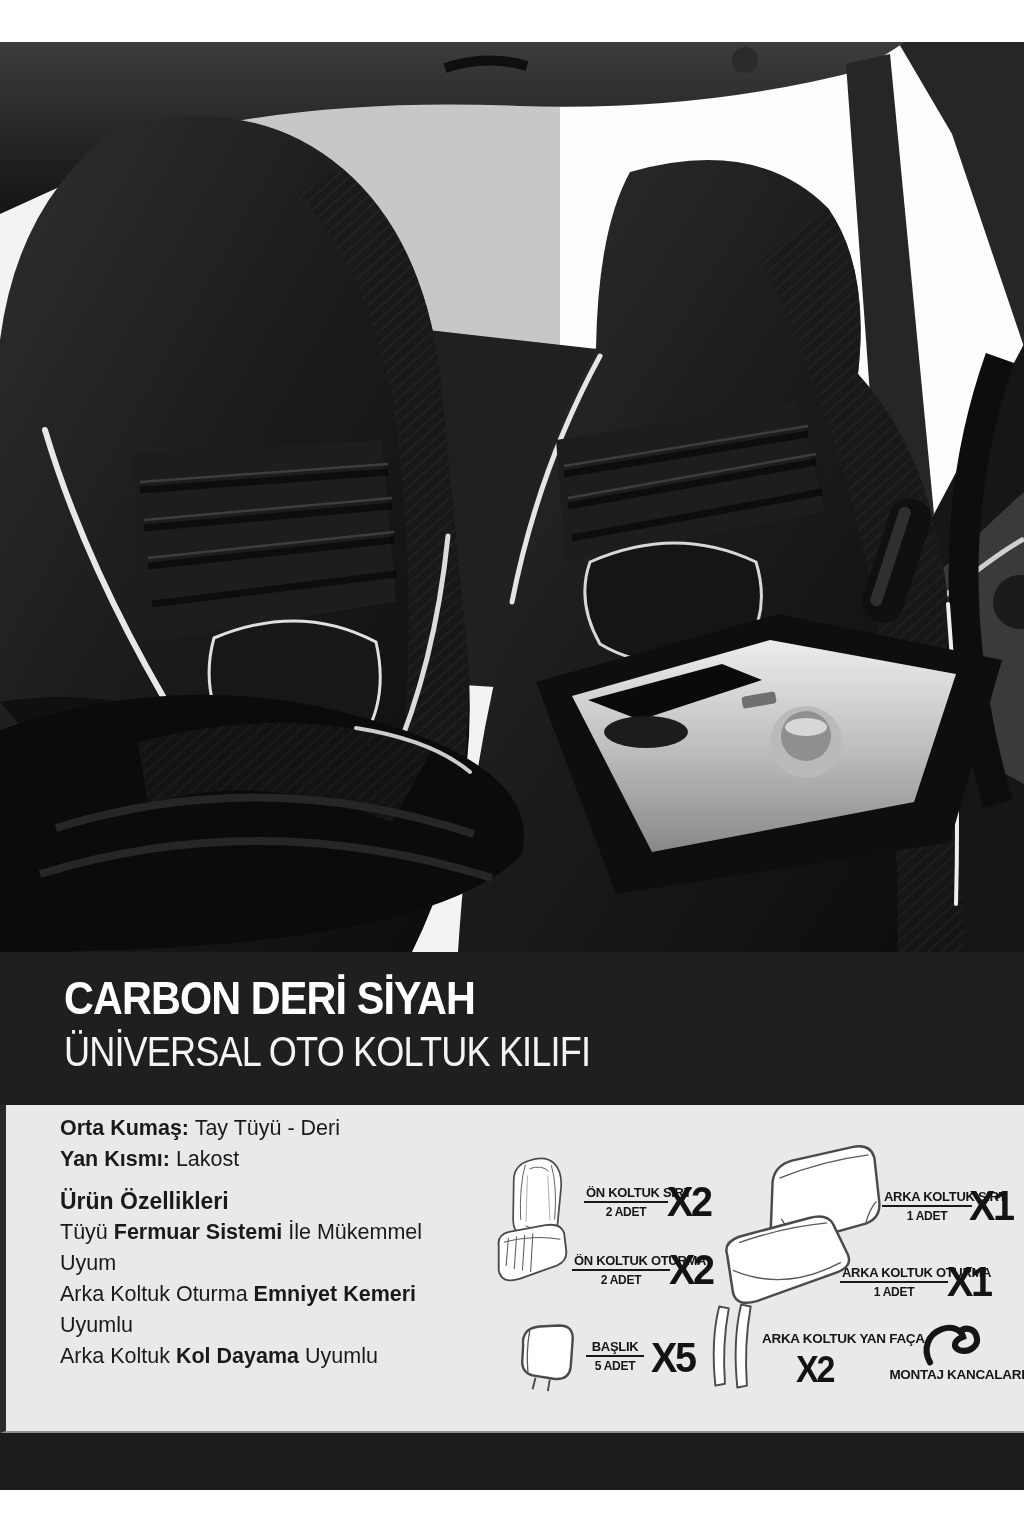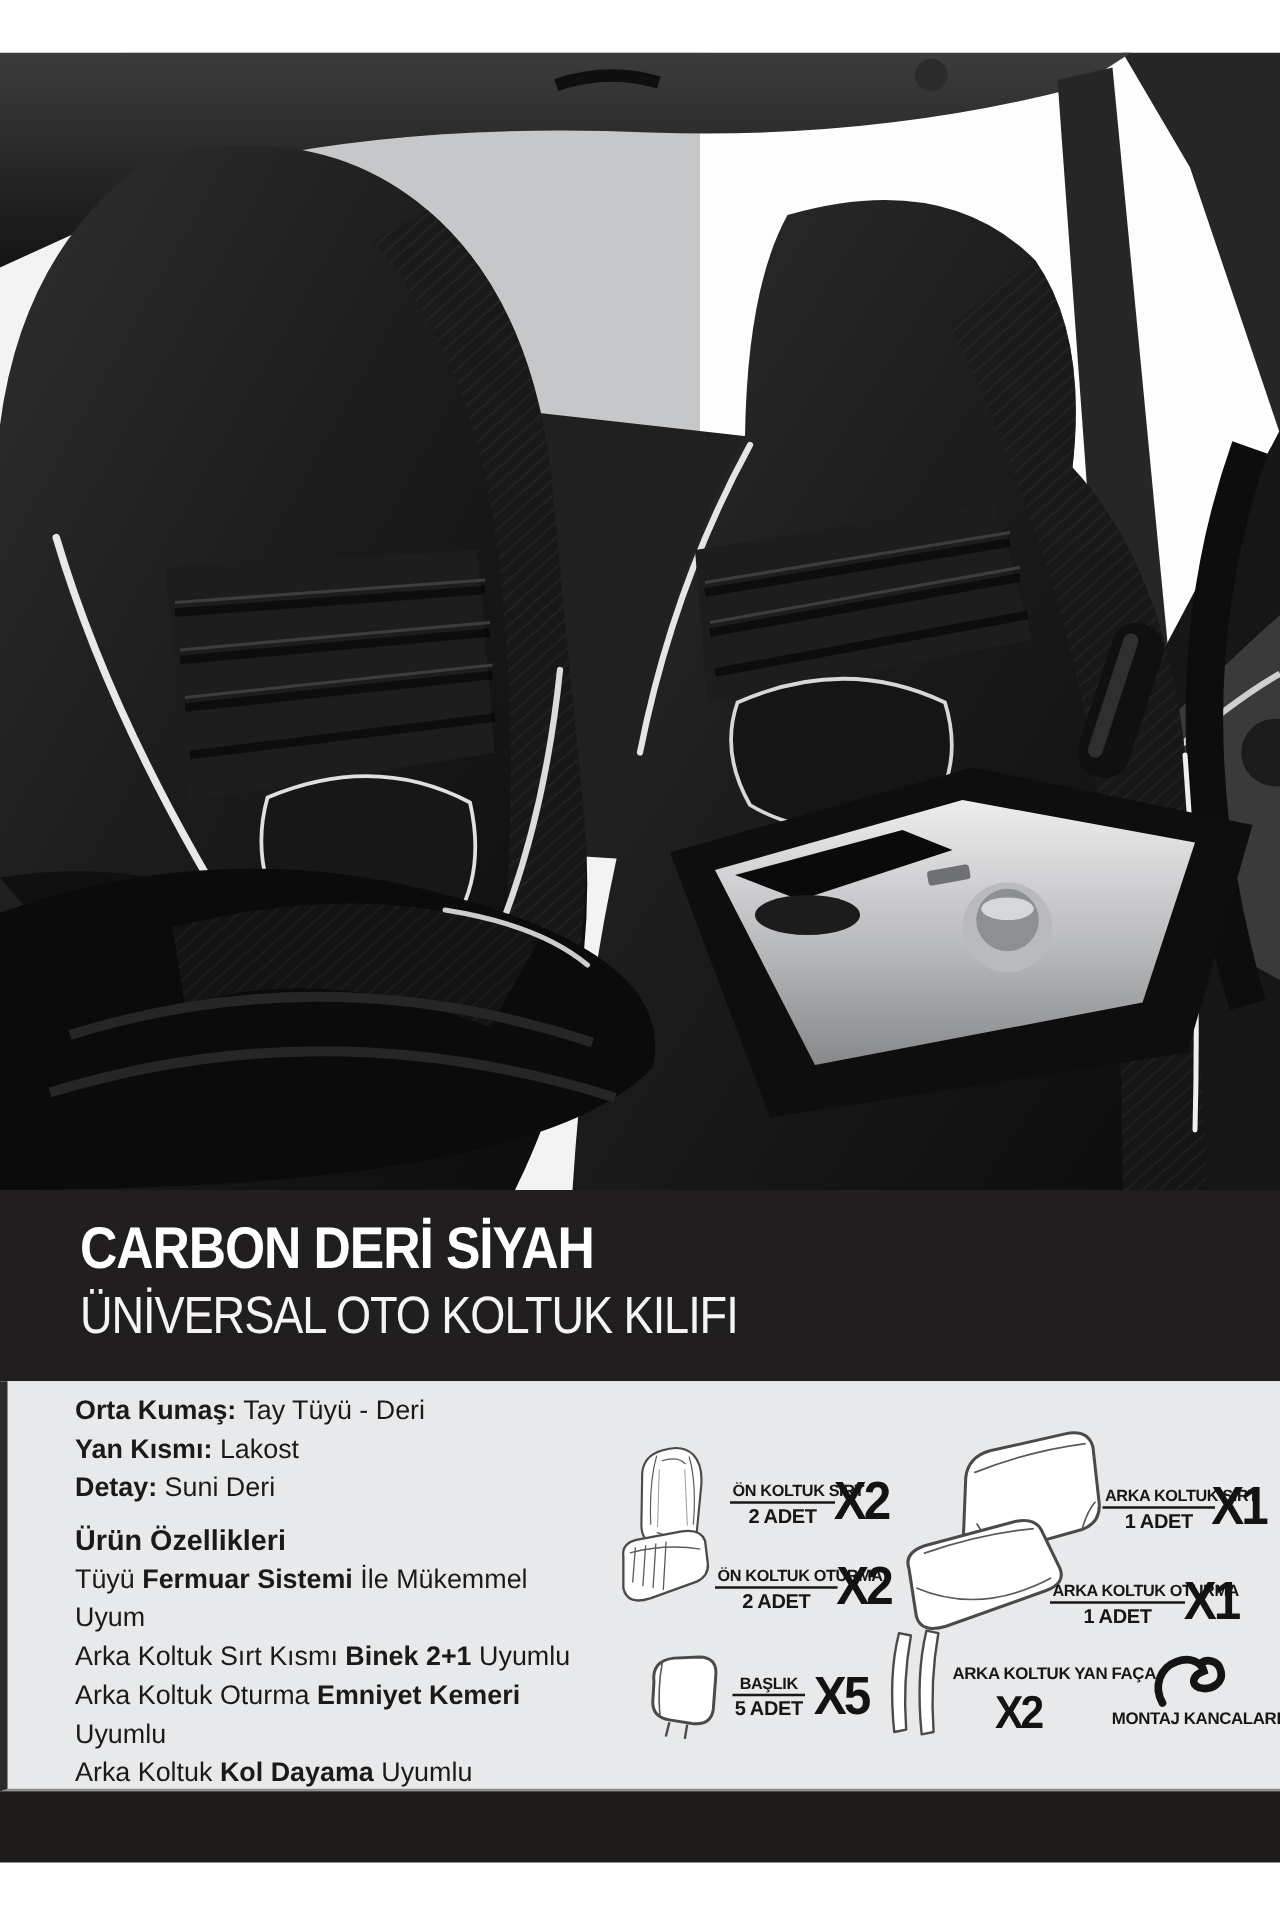--- a/index.html
+++ b/index.html
@@ -23,21 +23,21 @@
          border-left:6px solid #2a2a2a;box-sizing:border-box;border-bottom:2px solid #8d8d8d;}
   .specs{position:absolute;left:54px;top:8px;width:420px;font-size:21.5px;line-height:31px;}
   .spec-heading{font-size:23px;font-weight:800;}
   .spec-heading.second{margin-top:11px;}
   .b{font-weight:800;}
 
   
   .part-label{position:absolute;text-align:center;font-weight:700;font-size:13px;letter-spacing:-.3px;
               white-space:nowrap;color:#161616;}
   .part-label .lbl{display:block;border-bottom:2.5px solid #191919;padding:0 2px 1px 2px;}
-  .part-label .cnt{display:block;font-size:16px;padding-top:2px;font-weight:700;}
+  .part-label .cnt{display:block;font-size:12px;padding-top:2px;font-weight:700;}
   .qty{position:absolute;font-size:43px;font-weight:700;letter-spacing:-2.5px;color:#131313;
        transform:scaleX(.92);transform-origin:left;}
   .qty.small{font-size:37px;}
   .plain-label{position:absolute;font-weight:700;font-size:13.5px;letter-spacing:-.3px;
                white-space:nowrap;color:#161616;text-align:center;}
   .icon-line{fill:#ffffff;stroke:#4a4a4a;stroke-width:2.5;stroke-linejoin:round;}
   .icon-thin{fill:none;stroke:#5a5a5a;stroke-width:1.4;}
 
   
   .footer-bar{top:1433px;left:0;width:1024px;height:57px;background:#1d1c1a;}
@@ -139,24 +139,22 @@
   <div class="abs banner">
     <div class="banner-title">CARBON DERİ SİYAH</div>
     <div class="banner-sub">ÜNİVERSAL OTO KOLTUK KILIFI</div>
   </div>
 
   <div class="abs panel">
 
     <div class="specs">
       <div><span class="b">Orta Kumaş:</span><span> Tay Tüyü - Deri</span></div>
       <div><span class="b">Yan Kısmı:</span><span> Lakost</span></div>
-      <div><span class="b">Detay:</span><span> Suni Deri</span></div>
       <div class="spec-heading second">Ürün Özellikleri</div>
       <div><span>Tüyü </span><span class="b">Fermuar Sistemi</span><span> İle Mükemmel Uyum</span></div>
-      <div><span>Arka Koltuk Sırt Kısmı </span><span class="b">Binek 2+1</span><span> Uyumlu</span></div>
       <div><span>Arka Koltuk Oturma </span><span class="b">Emniyet Kemeri</span><span> Uyumlu</span></div>
       <div><span>Arka Koltuk </span><span class="b">Kol Dayama</span><span> Uyumlu</span></div>
     </div>
 
     <svg class="abs" style="left:496px;top:50px;width:74px;height:92px;" viewBox="0 0 100 135">
       <path class="icon-line" d="M36,8 Q60,0 73,13 Q85,26 82,52 L76,114 Q73,128 57,126 L25,117 Q12,113 12,95 L13,34 Q15,14 36,8 Z"></path>
       <path class="icon-thin" d="M30,14 Q21,45 23,95 M68,15 Q77,45 73,95 M36,20 Q55,14 64,24 M30,104 Q48,112 66,103"></path>
       <path d="M33,30 L31,98 M63,30 L66,96" fill="none" stroke="#8a8a8a" stroke-width="1"></path>
     </svg>
     <div class="part-label" style="left:578px;top:80px;width:84px;">

